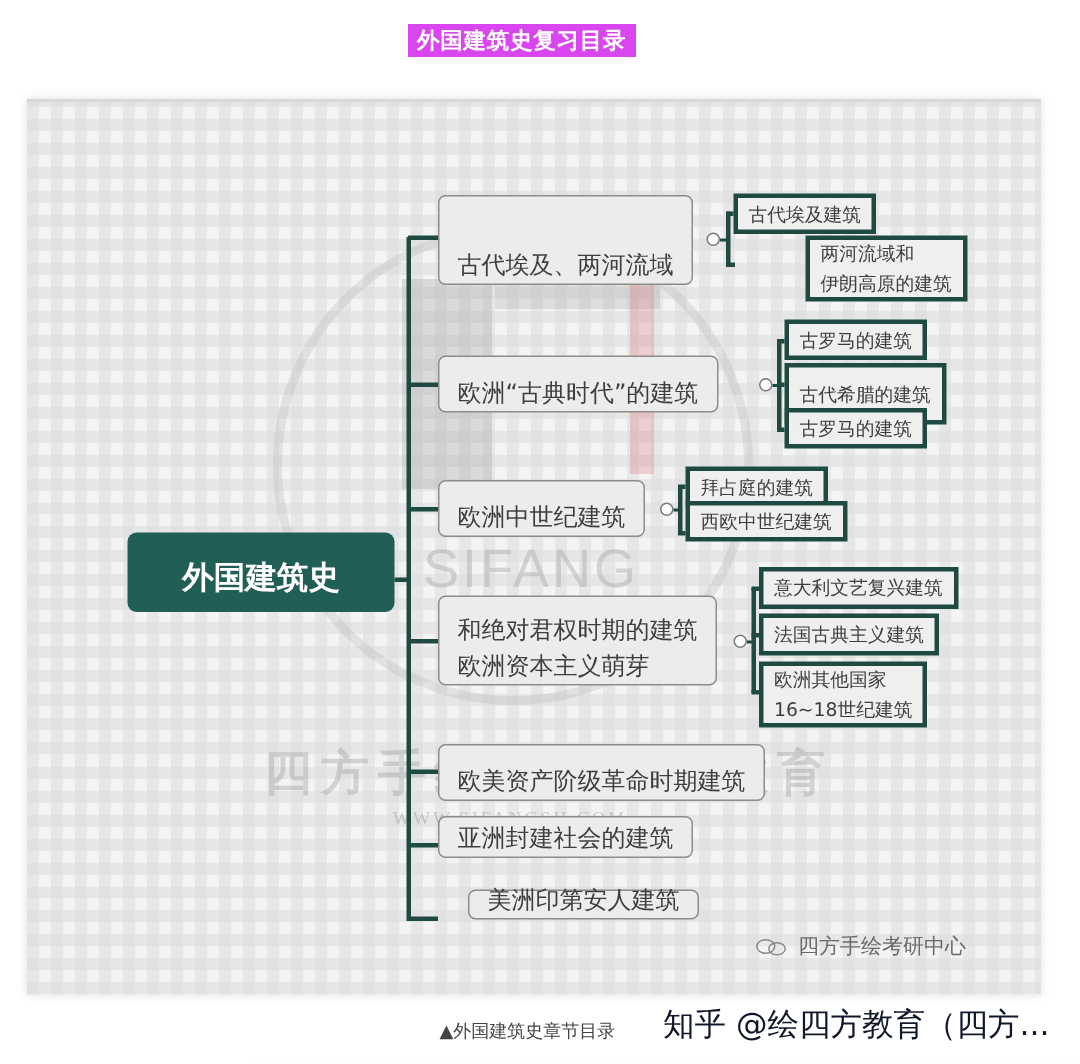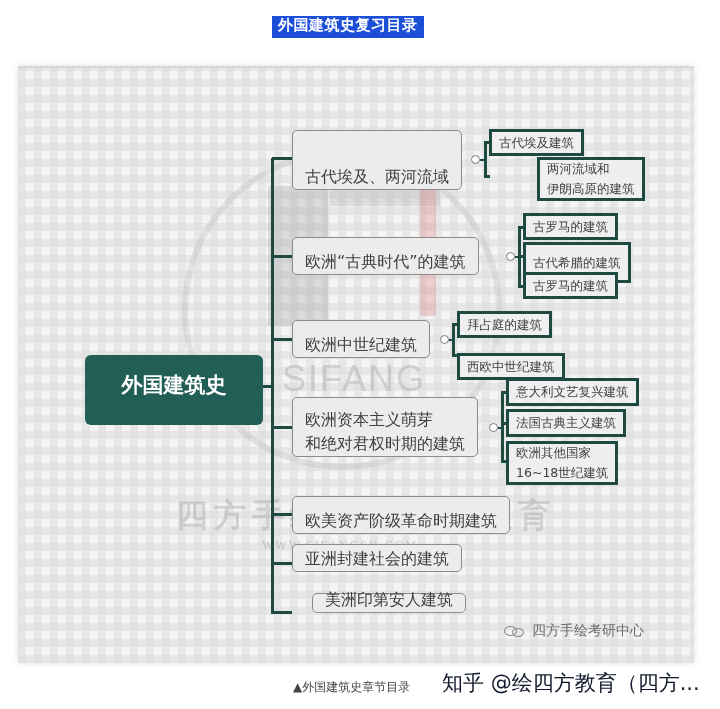--- a/index.html
+++ b/index.html
@@ -1,22 +1,22 @@
 <!DOCTYPE html>
 <html><head>
 <meta charset="utf-8">
 <style>
   * { box-sizing: border-box; margin: 0; padding: 0; }
   html, body { width: 720px; height: 709px; background: #ffffff; overflow: hidden; }
   body { position: relative; font-family: "DejaVu Sans", "Liberation Sans", sans-serif; color: #3a3a3a; }
 
   .page-title {
     position: absolute; left: 272px; top: 16px; height: 22px; padding: 0 6px;
-    background: #1d4ed8; color: #ffffff; font-size: 15px; font-weight: bold;
-    line-height: 22px; letter-spacing: 0.5px; font-family: Liberation Mono, monospace;
+    background: #d946ef; color: #ffffff; font-size: 15px; font-weight: bold;
+    line-height: 22px; letter-spacing: 0.5px;
   }
 
   .canvas {
     position: absolute; left: 18px; top: 66px; width: 676px; height: 597px;
     background-color: #f4f4f4;
     background-image:
       repeating-linear-gradient(90deg, rgba(220,220,220,0.55) 0px, rgba(220,220,220,0.55) 8px, rgba(255,255,255,0) 8px, rgba(255,255,255,0) 16px),
       repeating-linear-gradient(0deg, rgba(220,220,220,0.55) 0px, rgba(220,220,220,0.55) 8px, rgba(255,255,255,0) 8px, rgba(255,255,255,0) 16px);
     box-shadow: 0 0 6px rgba(0,0,0,0.12);
     border-top: 2px solid #d8d8d8;
@@ -39,21 +39,21 @@
     position: absolute; left: 176px; top: 494px; font-size: 32px; font-weight: bold;
     color: rgba(150,150,150,0.35); letter-spacing: 6px; white-space: nowrap;
   }
   .wm-text-url {
     position: absolute; left: 262px; top: 538px; font-size: 12px; font-family: "Liberation Serif", serif;
     color: rgba(150,150,150,0.45); letter-spacing: 2px;
   }
 
   
   .root {
-    position: absolute; left: 85px; top: 355px; width: 178px; height: 70px;
+    position: absolute; left: 85px; top: 355px; width: 178px; height: 53px;
     background: #215e55; border-radius: 6px; color: #ffffff;
     font-size: 21px; font-weight: bold; text-align: center; line-height: 61px;
   }
 
   
   .line { position: absolute; background: #1f4a42; }
   .spine { left: 271px; top: 158px; width: 3px; height: 456px; }
   .root-stub { left: 263px; top: 385px; width: 10px; height: 3px; }
   .h-stub { width: 20px; height: 3px; left: 272px; }
 
@@ -159,28 +159,28 @@
   <span>欧洲中世纪建筑</span>
 </div>
 <div class="collapse-dot" style="left:440px; top:335px;"></div>
 <div class="bracket" style="left:449px; top:339px; width:5px; height:2px;"></div>
 <div class="bracket" style="left:452px; top:324px; width:3px; height:32px;"></div>
 <div class="bracket" style="left:452px; top:323px; width:6px; height:3px;"></div>
 <div class="bracket" style="left:452px; top:354px; width:6px; height:3px;"></div>
 <div class="l2" style="left:457px; top:311px; height:27px;">
   <span>拜占庭的建筑</span>
 </div>
-<div class="l2" style="left:457px; top:353px; height:27px;">
+<div class="l2" style="left:457px; top:334px; height:27px;">
   <span>西欧中世纪建筑</span>
 </div>
 
 <div class="l1" style="top:397px; height:60px;">
   <div>
+    <div>和绝对君权时期的建筑</div>
     <div>欧洲资本主义萌芽</div>
-    <div>和绝对君权时期的建筑</div>
   </div>
 </div>
 <div class="collapse-dot" style="left:489px; top:423px;"></div>
 <div class="bracket" style="left:498px; top:427px; width:5px; height:2px;"></div>
 <div class="bracket" style="left:501px; top:392px; width:3px; height:70px;"></div>
 <div class="bracket" style="left:501px; top:391px; width:6px; height:3px;"></div>
 <div class="bracket" style="left:501px; top:422px; width:6px; height:3px;"></div>
 <div class="bracket" style="left:501px; top:460px; width:6px; height:3px;"></div>
 <div class="l2" style="left:506px; top:378px; height:28px;">
   <span>意大利文艺复兴建筑</span>

